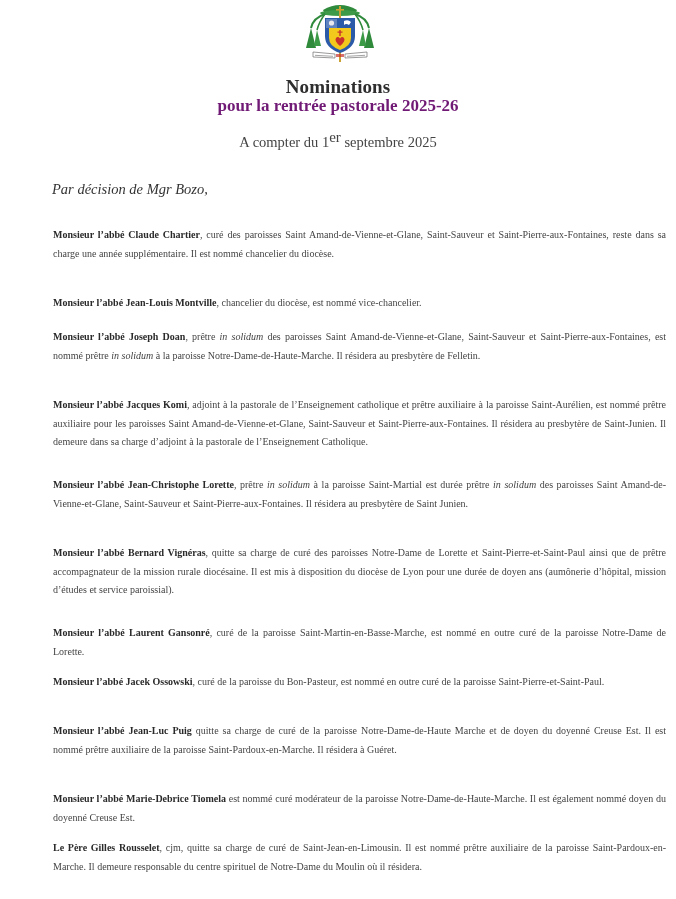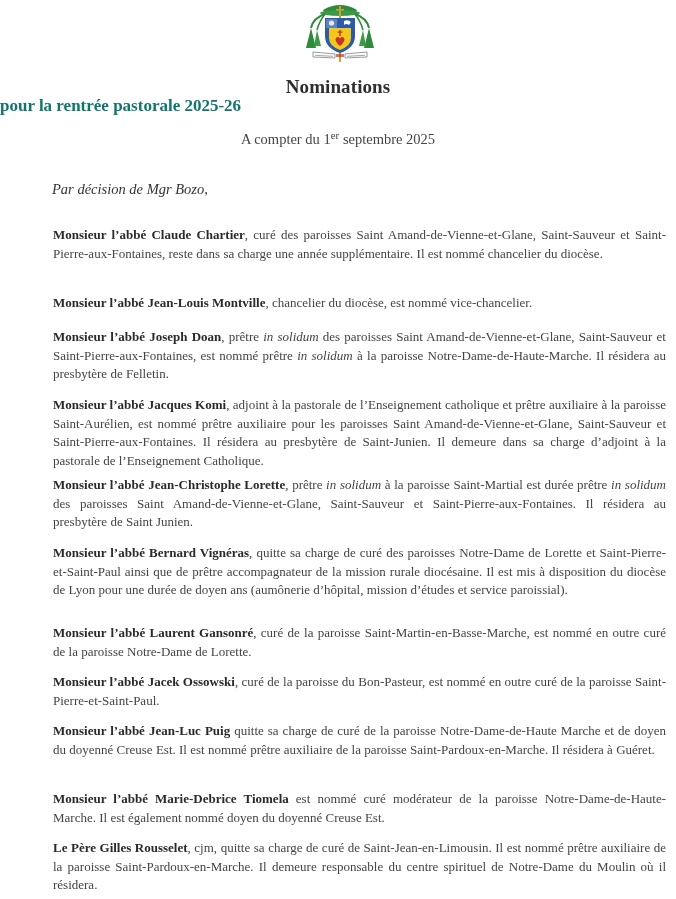--- a/index.html
+++ b/index.html
@@ -9,34 +9,34 @@
     color: #3a3a3a;
   }
   .crest {
     position: absolute; left: 303px; top: 0px; width: 74px; height: 62px;
   }
   .title {
     position: absolute; left: 0; width: 676px; text-align: center;
     top: 76px; font-size: 19px; font-weight: bold; color: #2e2e2e; letter-spacing: 0.1px;
   }
   .subtitle {
-    position: absolute; left: 0; width: 676px; 
-    top: 96px; font-size: 17px; font-weight: bold; color: #0f766e;
+    position: absolute; left: 0; width: 676px; text-align: center;
+    top: 96px; font-size: 17px; font-weight: bold; color: #701a75;
   }
   .effective {
     position: absolute; left: 0; width: 676px; text-align: center;
     top: 129px; font-size: 14.5px; color: #444;
   }
-  .effective sup { font-size: 11px; vertical-align: 5px; }
+  .effective sup { font-size: 15px; vertical-align: 5px; }
   .decision {
     position: absolute; left: 52px; top: 181px; font-size: 14.5px; font-style: italic; color: #333; text-align: right;
   }
   .para {
     position: absolute; left: 53px; width: 613px;
-    font-size: 13px; line-height: 18.5px; text-align: justify; color: #444;
+    font-size: 10px; line-height: 18.5px; text-align: justify; color: #444;
   }
   .para b { color: #2a2a2a; font-weight: bold; }
   .para i { font-style: italic; margin-top: 20px; }
 </style>
 </head>
 <body>
 
 <svg class="crest" viewBox="0 0 74 62">
 
   <path d="M20 10 Q37 0 54 10 L52 14 L22 14 Z" fill="#2f8a3c"></path>

